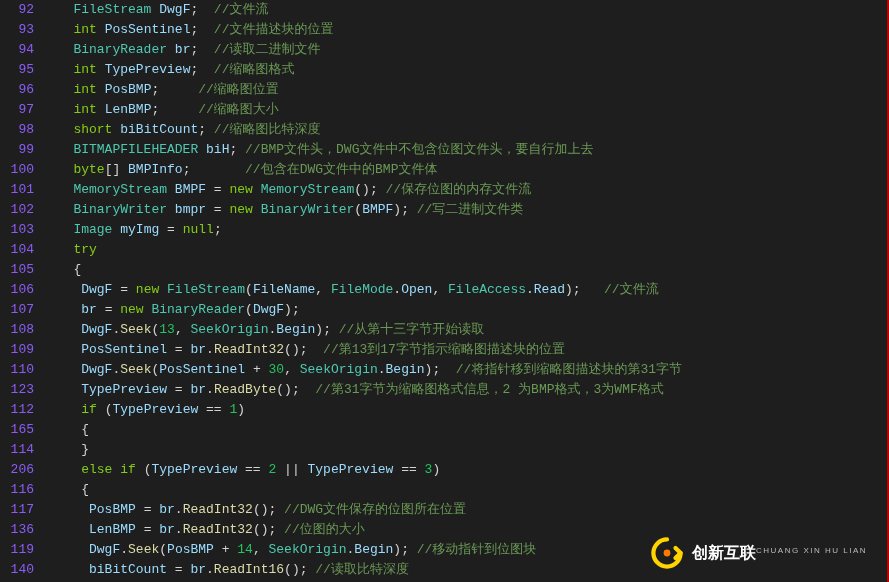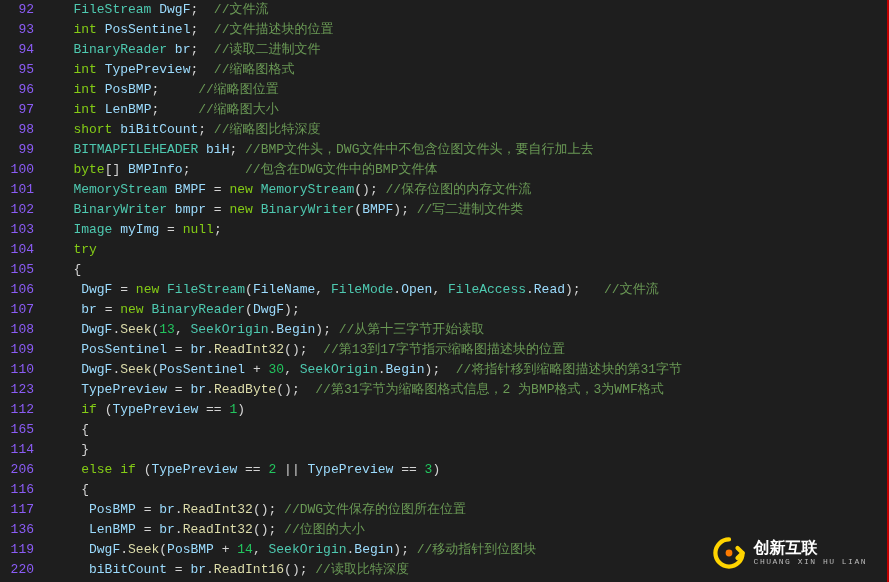--- a/index.html
+++ b/index.html
@@ -11,23 +11,23 @@
   .kw{color:#84cc16}
   .ty{color:#4ec9b0}
   .fn{color:#dcdcaa}
   .nu{color:#22c55e}
   .cm{color:#6a9955}
   .vr{color:#9cdcfe}
   .pn{color:#d4d4d4}
   .logo{position:absolute;right:20px;bottom:12px;display:flex;align-items:center;gap:8px}
   .logo-mark{width:34px;height:34px;position:relative}
   .logo-mark svg{width:100%;height:100%}
-  .logo-txt{display:flex;flex-direction:column;line-height:1}
+  .logo-txt{display:flex;flex-direction:row;line-height:1}
   .logo-cn{font-family:"Microsoft YaHei",sans-serif;font-size:16px;font-weight:700;color:#fff}
-  .logo-en{font-family:Liberation Mono, monospace;font-size:8px;letter-spacing:1.5px;color:#bbb;margin-top:2px}
+  .logo-en{font-family:Liberation Sans, sans-serif;font-size:8px;letter-spacing:1.5px;color:#bbb;margin-top:2px}
 </style>
 </head>
 <body>
 
 <div class="editor">
   <div class="gutter" id="gutter">
       <div>92</div>
       <div>93</div>
       <div>94</div>
       <div>95</div>
@@ -48,21 +48,21 @@
       <div>110</div>
       <div>123</div>
       <div>112</div>
       <div>165</div>
       <div>114</div>
       <div>206</div>
       <div>116</div>
       <div>117</div>
       <div>136</div>
       <div>119</div>
-      <div>220</div>
+      <div>140</div>
     </div>
   <div class="code" id="code"><div><span class="pn">   </span><span class="ty">FileStream</span><span class="pn"> </span><span class="vr">DwgF</span><span class="pn">;  </span><span class="cm">//文件流</span></div><div><span class="pn">   </span><span class="kw">int</span><span class="pn"> </span><span class="vr">PosSentinel</span><span class="pn">;  </span><span class="cm">//文件描述块的位置</span></div><div><span class="pn">   </span><span class="ty">BinaryReader</span><span class="pn"> </span><span class="vr">br</span><span class="pn">;  </span><span class="cm">//读取二进制文件</span></div><div><span class="pn">   </span><span class="kw">int</span><span class="pn"> </span><span class="vr">TypePreview</span><span class="pn">;  </span><span class="cm">//缩略图格式</span></div><div><span class="pn">   </span><span class="kw">int</span><span class="pn"> </span><span class="vr">PosBMP</span><span class="pn">;     </span><span class="cm">//缩略图位置</span></div><div><span class="pn">   </span><span class="kw">int</span><span class="pn"> </span><span class="vr">LenBMP</span><span class="pn">;     </span><span class="cm">//缩略图大小</span></div><div><span class="pn">   </span><span class="kw">short</span><span class="pn"> </span><span class="vr">biBitCount</span><span class="pn">; </span><span class="cm">//缩略图比特深度</span></div><div><span class="pn">   </span><span class="ty">BITMAPFILEHEADER</span><span class="pn"> </span><span class="vr">biH</span><span class="pn">; </span><span class="cm">//BMP文件头，DWG文件中不包含位图文件头，要自行加上去</span></div><div><span class="pn">   </span><span class="kw">byte</span><span class="pn">[] </span><span class="vr">BMPInfo</span><span class="pn">;       </span><span class="cm">//包含在DWG文件中的BMP文件体</span></div><div><span class="pn">   </span><span class="ty">MemoryStream</span><span class="pn"> </span><span class="vr">BMPF</span><span class="pn"> = </span><span class="kw">new</span><span class="pn"> </span><span class="ty">MemoryStream</span><span class="pn">(); </span><span class="cm">//保存位图的内存文件流</span></div><div><span class="pn">   </span><span class="ty">BinaryWriter</span><span class="pn"> </span><span class="vr">bmpr</span><span class="pn"> = </span><span class="kw">new</span><span class="pn"> </span><span class="ty">BinaryWriter</span><span class="pn">(</span><span class="vr">BMPF</span><span class="pn">); </span><span class="cm">//写二进制文件类</span></div><div><span class="pn">   </span><span class="ty">Image</span><span class="pn"> </span><span class="vr">myImg</span><span class="pn"> = </span><span class="kw">null</span><span class="pn">;</span></div><div><span class="pn">   </span><span class="kw">try</span></div><div><span class="pn">   {</span></div><div><span class="pn">    </span><span class="vr">DwgF</span><span class="pn"> = </span><span class="kw">new</span><span class="pn"> </span><span class="ty">FileStream</span><span class="pn">(</span><span class="vr">FileName</span><span class="pn">, </span><span class="ty">FileMode</span><span class="pn">.</span><span class="vr">Open</span><span class="pn">, </span><span class="ty">FileAccess</span><span class="pn">.</span><span class="vr">Read</span><span class="pn">);   </span><span class="cm">//文件流</span></div><div><span class="pn">    </span><span class="vr">br</span><span class="pn"> = </span><span class="kw">new</span><span class="pn"> </span><span class="ty">BinaryReader</span><span class="pn">(</span><span class="vr">DwgF</span><span class="pn">);</span></div><div><span class="pn">    </span><span class="vr">DwgF</span><span class="pn">.</span><span class="fn">Seek</span><span class="pn">(</span><span class="nu">13</span><span class="pn">, </span><span class="ty">SeekOrigin</span><span class="pn">.</span><span class="vr">Begin</span><span class="pn">); </span><span class="cm">//从第十三字节开始读取</span></div><div><span class="pn">    </span><span class="vr">PosSentinel</span><span class="pn"> = </span><span class="vr">br</span><span class="pn">.</span><span class="fn">ReadInt32</span><span class="pn">();  </span><span class="cm">//第13到17字节指示缩略图描述块的位置</span></div><div><span class="pn">    </span><span class="vr">DwgF</span><span class="pn">.</span><span class="fn">Seek</span><span class="pn">(</span><span class="vr">PosSentinel</span><span class="pn"> + </span><span class="nu">30</span><span class="pn">, </span><span class="ty">SeekOrigin</span><span class="pn">.</span><span class="vr">Begin</span><span class="pn">);  </span><span class="cm">//将指针移到缩略图描述块的第31字节</span></div><div><span class="pn">    </span><span class="vr">TypePreview</span><span class="pn"> = </span><span class="vr">br</span><span class="pn">.</span><span class="fn">ReadByte</span><span class="pn">();  </span><span class="cm">//第31字节为缩略图格式信息，2 为BMP格式，3为WMF格式</span></div><div><span class="pn">    </span><span class="kw">if</span><span class="pn"> (</span><span class="vr">TypePreview</span><span class="pn"> == </span><span class="nu">1</span><span class="pn">)</span></div><div><span class="pn">    {</span></div><div><span class="pn">    }</span></div><div><span class="pn">    </span><span class="kw">else if</span><span class="pn"> (</span><span class="vr">TypePreview</span><span class="pn"> == </span><span class="nu">2</span><span class="pn"> || </span><span class="vr">TypePreview</span><span class="pn"> == </span><span class="nu">3</span><span class="pn">)</span></div><div><span class="pn">    {</span></div><div><span class="pn">     </span><span class="vr">PosBMP</span><span class="pn"> = </span><span class="vr">br</span><span class="pn">.</span><span class="fn">ReadInt32</span><span class="pn">(); </span><span class="cm">//DWG文件保存的位图所在位置</span></div><div><span class="pn">     </span><span class="vr">LenBMP</span><span class="pn"> = </span><span class="vr">br</span><span class="pn">.</span><span class="fn">ReadInt32</span><span class="pn">(); </span><span class="cm">//位图的大小</span></div><div><span class="pn">     </span><span class="vr">DwgF</span><span class="pn">.</span><span class="fn">Seek</span><span class="pn">(</span><span class="vr">PosBMP</span><span class="pn"> + </span><span class="nu">14</span><span class="pn">, </span><span class="ty">SeekOrigin</span><span class="pn">.</span><span class="vr">Begin</span><span class="pn">); </span><span class="cm">//移动指针到位图块</span></div><div><span class="pn">     </span><span class="vr">biBitCount</span><span class="pn"> = </span><span class="vr">br</span><span class="pn">.</span><span class="fn">ReadInt16</span><span class="pn">(); </span><span class="cm">//读取比特深度</span></div></div>
 
   <div class="logo">
     <div class="logo-mark">
       <svg viewBox="0 0 40 40">
         <path d="M20 4 A16 16 0 1 0 36 20" fill="none" stroke="#ffd400" stroke-width="5" stroke-linecap="round"></path>
         <path d="M36 20 L30 14 M36 20 L30 26" stroke="#ffd400" stroke-width="5" stroke-linecap="round" fill="none"></path>
         <circle cx="20" cy="20" r="4" fill="#ff7a00"></circle>
       </svg>

